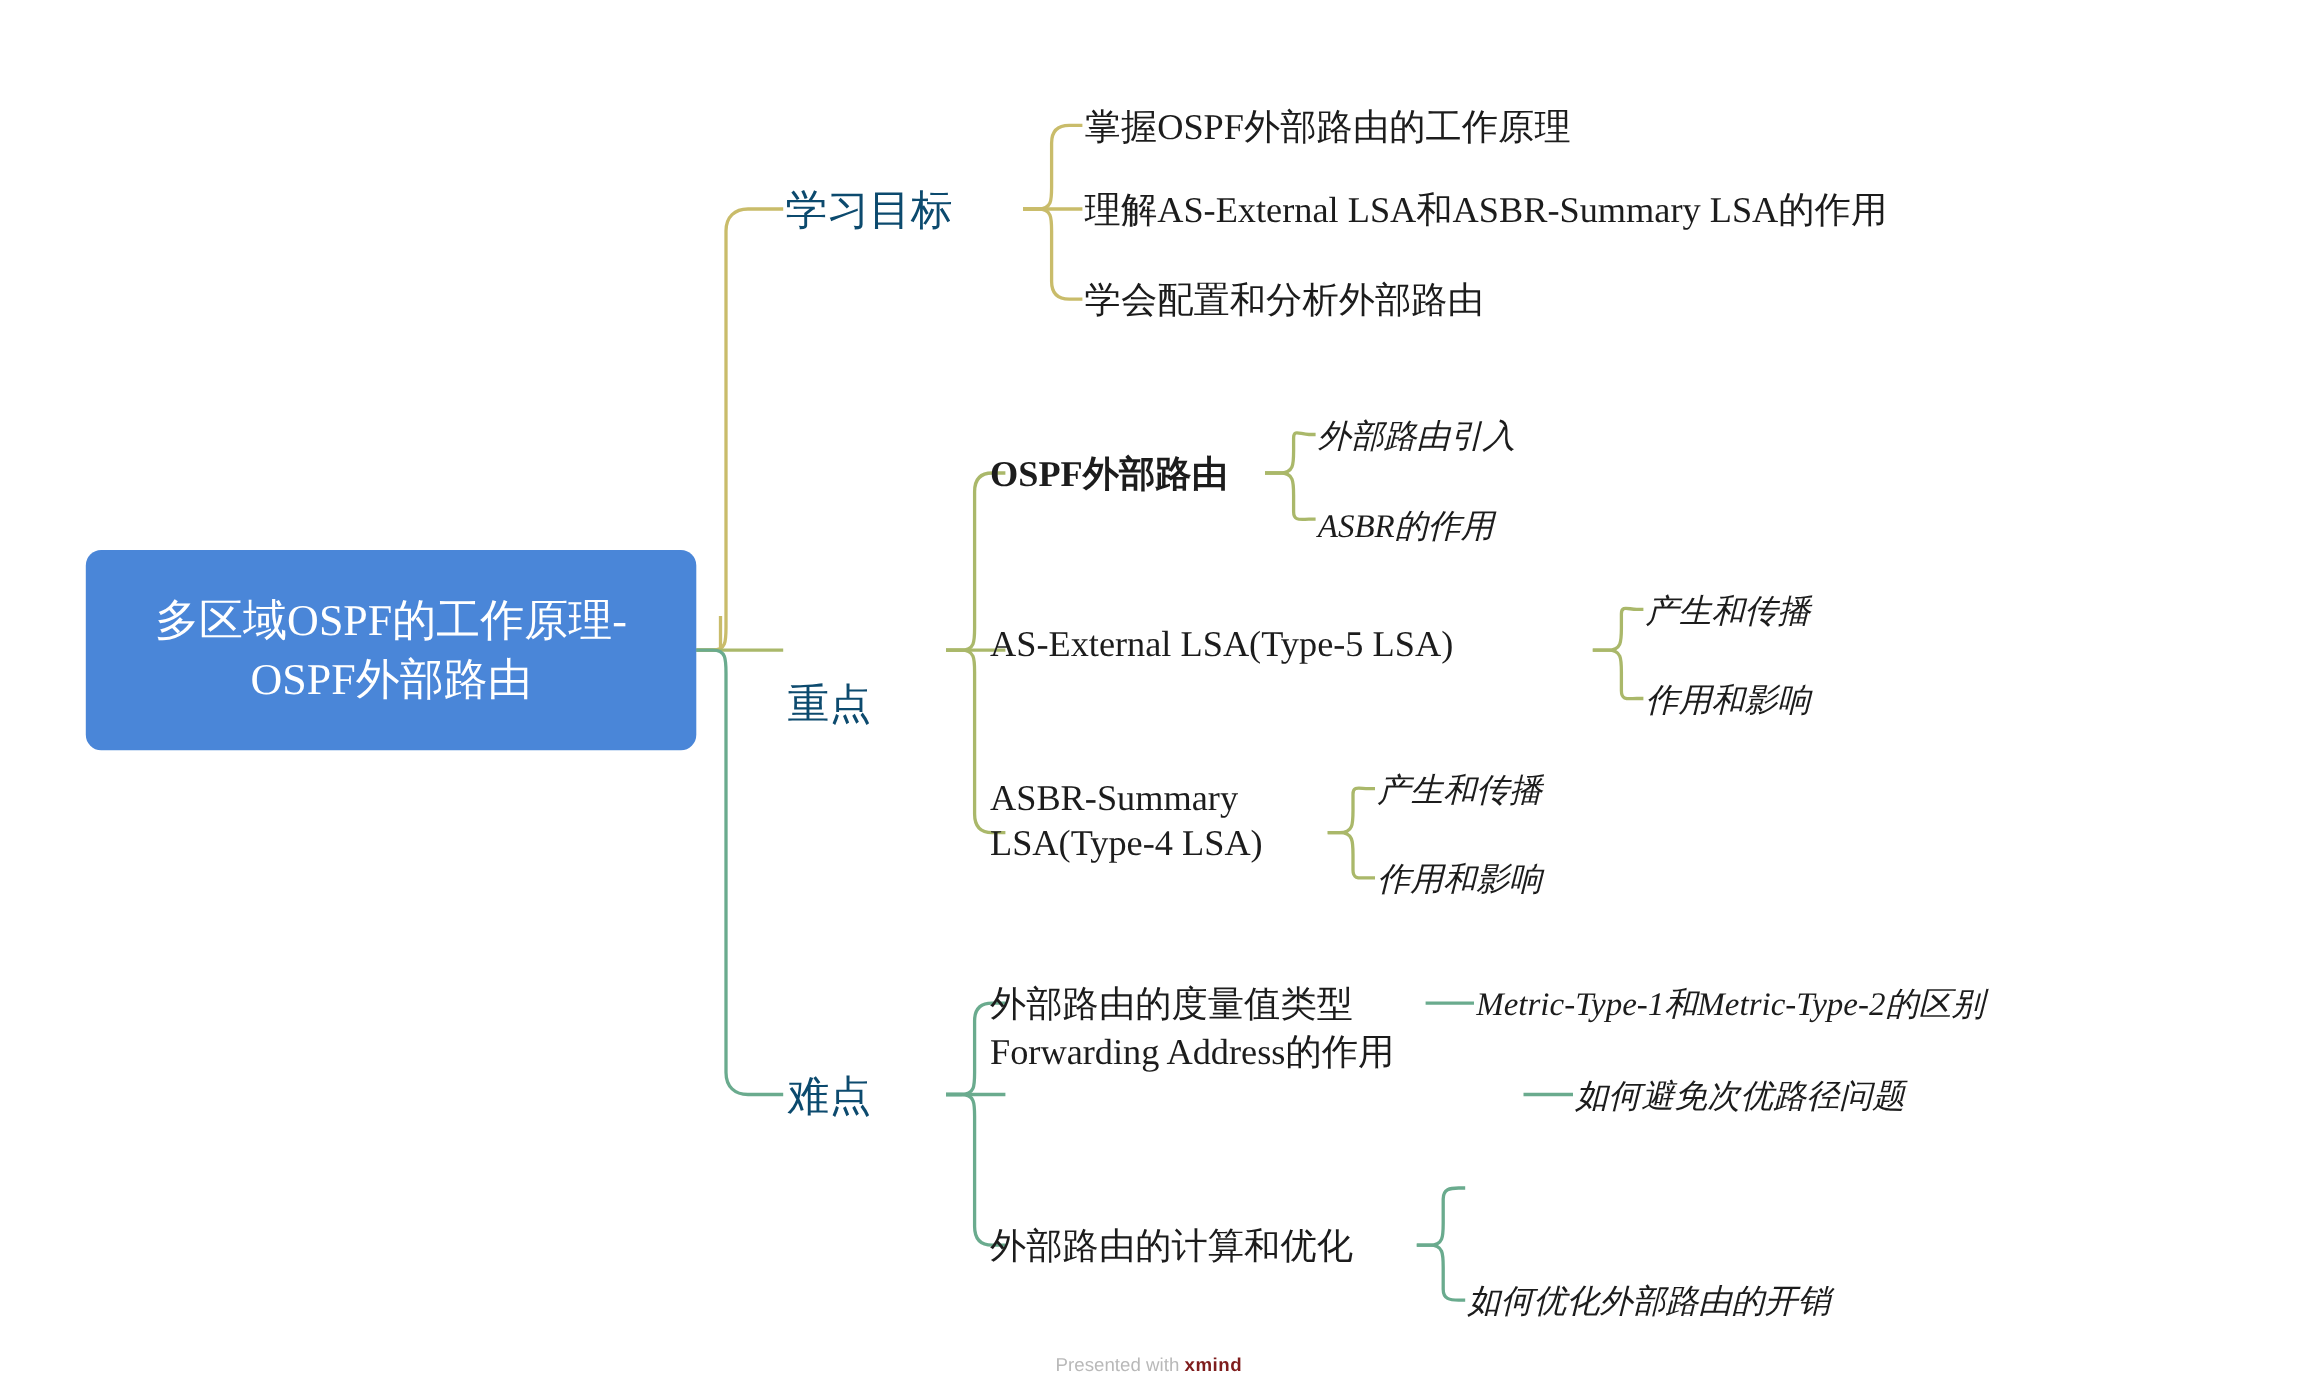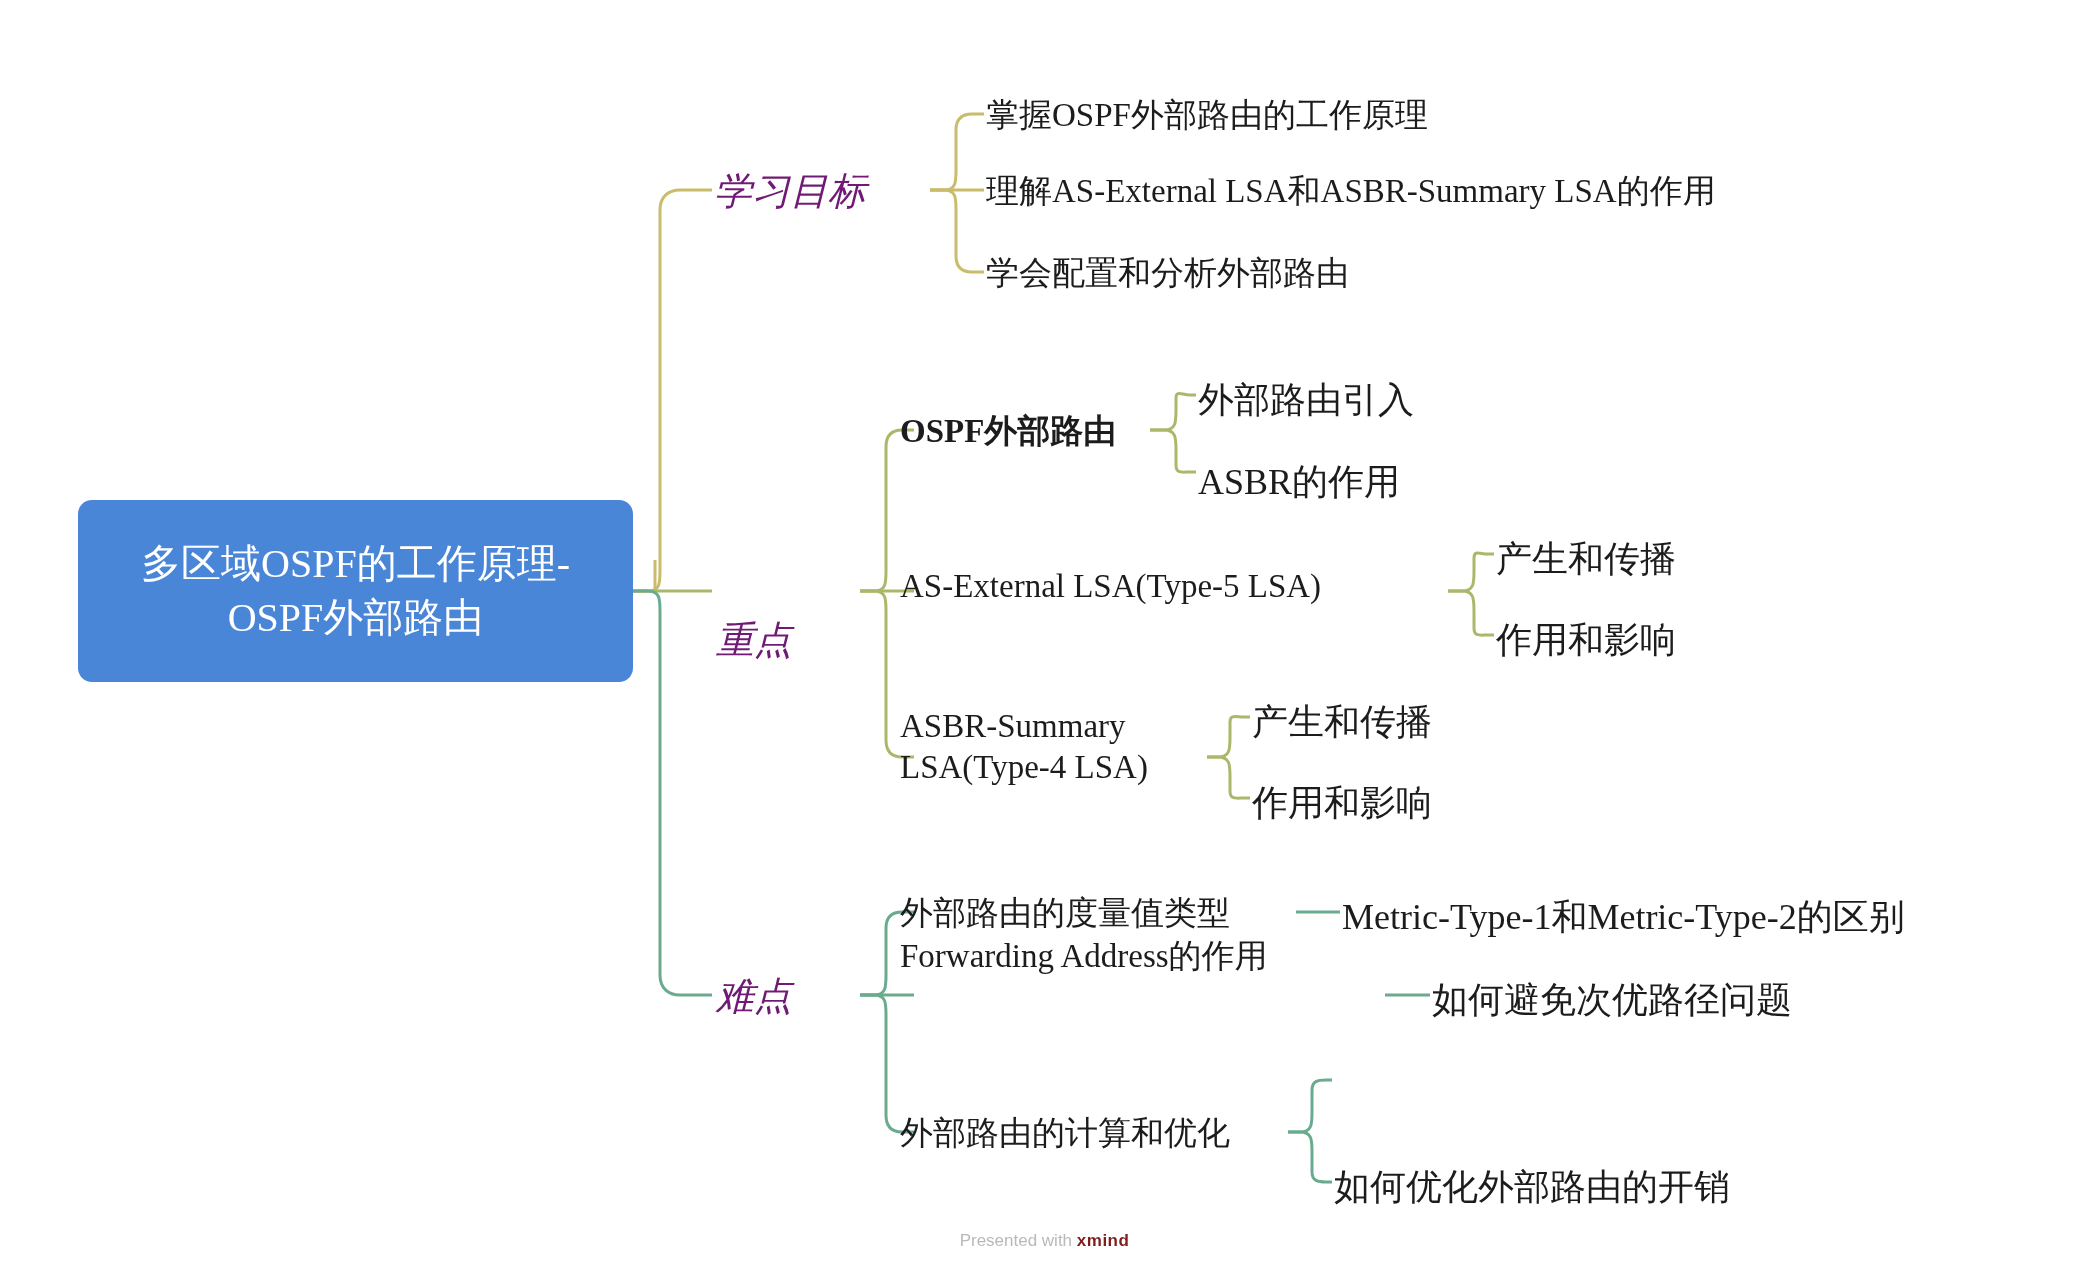--- a/index.html
+++ b/index.html
@@ -44,30 +44,30 @@
     display: flex;
     align-items: center;
     justify-content: center;
     text-align: center;
     box-sizing: border-box;
     padding: 0 44px;
     white-space: normal;
   }
   .lvl1 {
     font-size: 38px;
-    color: #701a75;
-    font-style: italic;
+    color: #0c4a6e;
   }
   .lvl2 {
     font-size: 33px;
     color: #1c1c1c;
   }
   .lvl3 {
-    font-size: 36px;
+    font-size: 30px;
     color: #1c1c1c;
+    font-style: italic;
   }
   .wrap2 {
     white-space: normal;
     line-height: 1.25;
   }
   .footer {
     position: absolute;
     left: 0;
     right: 0;
     bottom: 14px;

